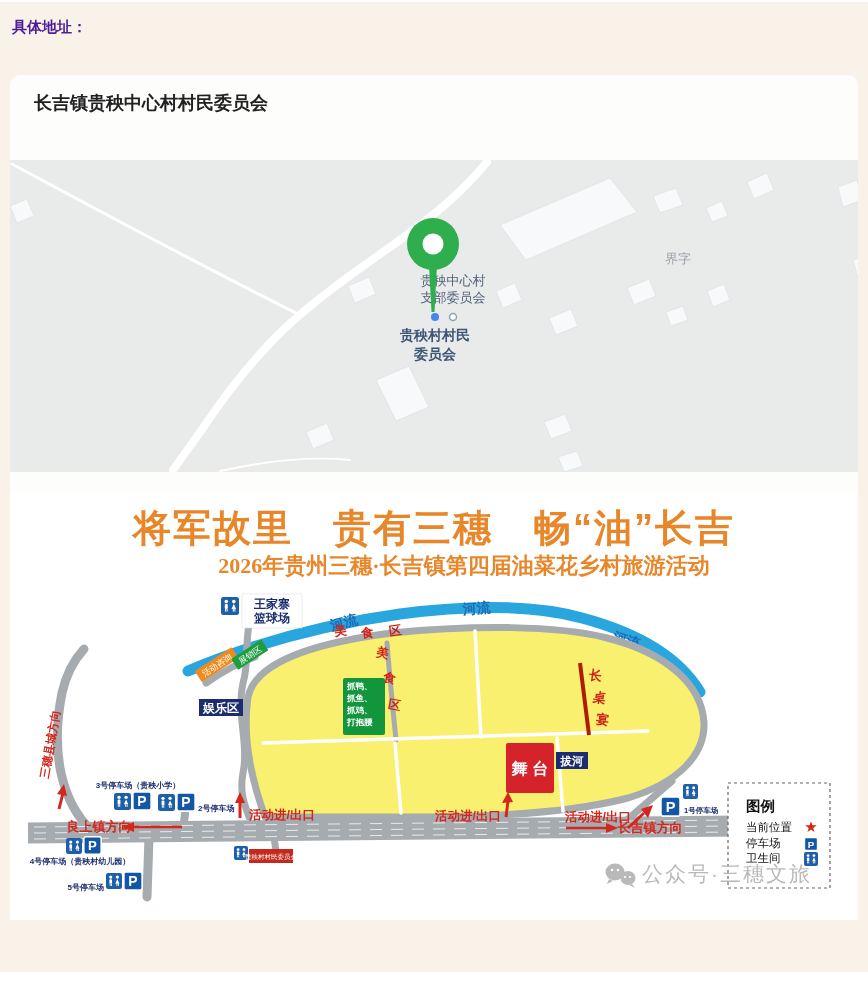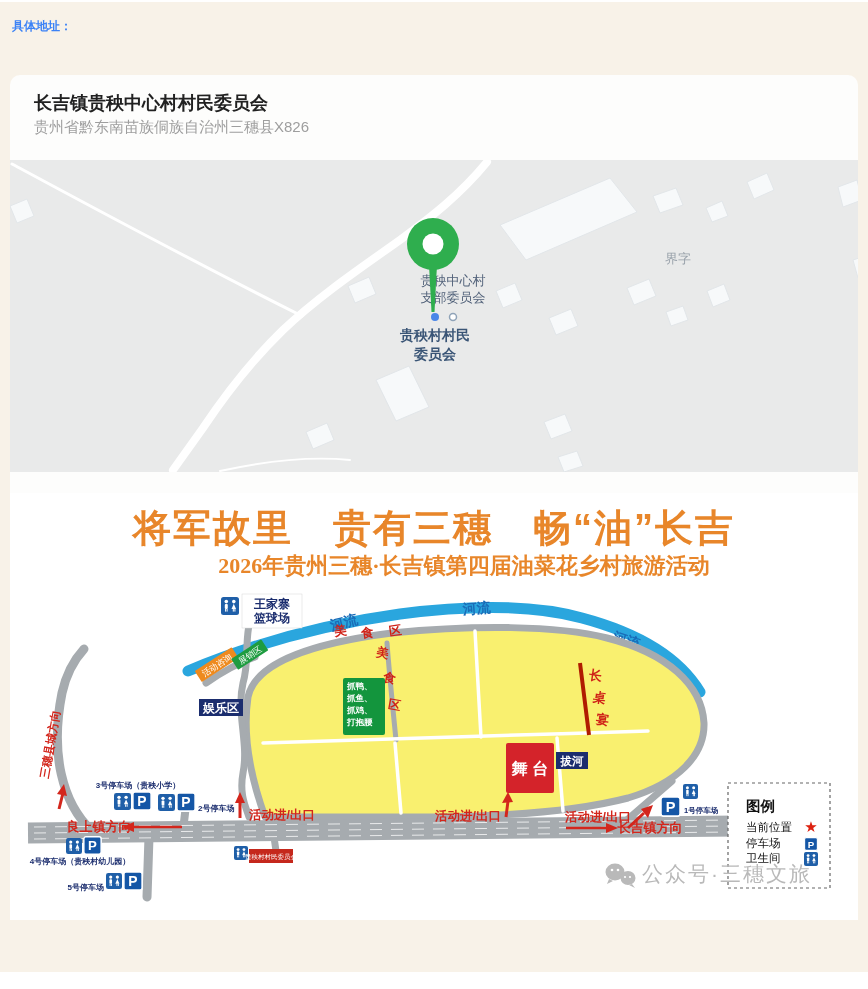--- a/index.html
+++ b/index.html
@@ -1,38 +1,37 @@
 <!DOCTYPE html>
 <html><head>
 <meta charset="utf-8">
 <style>
   html,body{margin:0;padding:0;background:#fff;}
   body{width:868px;height:989px;position:relative;font-family:"Liberation Sans",sans-serif;overflow:hidden;}
   .beige-bg{position:absolute;left:0;top:2px;width:868px;height:970px;background:#f8f2e8;}
-  .section-label{position:absolute;left:12px;top:18px;font-size:12px;font-weight:bold;color:#3b82f6;}
+  .section-label{position:absolute;left:12px;top:18px;font-size:15px;font-weight:bold;color:#4c1d95;}
   .card{position:absolute;left:10px;top:75px;width:848px;height:532px;background:#fdfdfc;border-radius:10px;overflow:hidden;}
   .card-title{position:absolute;left:24px;top:16px;font-size:18px;font-weight:bold;color:#212121;}
   .card-address{position:absolute;left:24px;top:43px;font-size:15px;color:#9e9e9e;}
   .map-canvas{position:absolute;left:0;top:85px;width:848px;height:312px;text-align:center;}
   .poster{position:absolute;left:10px;top:493px;width:848px;height:427px;background:#ffffff;border-radius:0;overflow:hidden;}
   .poster-title{position:absolute;left:0;top:10px;width:848px;text-align:center;font-size:38px;font-weight:bold;color:#e8862a;letter-spacing:2px;}
   .poster-subtitle{position:absolute;left:0;top:58px;width:848px;text-align:center;font-size:22px;font-weight:bold;color:#e8862a;font-family:"Liberation Serif",serif;padding-left:30px;}
   .poster-map{position:absolute;left:0;top:92px;width:848px;height:335px;}
   svg text{user-select:none;}
 </style>
 </head>
 <body>
 
 <div class="beige-bg"></div>
 
 <div class="section-label">具体地址：</div>
 
 <div class="card">
   <div class="card-title">长吉镇贵秧中心村村民委员会</div>
-  <div class="card-address">贵州省黔东南苗族侗族自治州三穗县X826</div>
   <div class="map-canvas">
     <svg width="848" height="312" viewBox="0 0 848 312" xmlns="http://www.w3.org/2000/svg">
       <rect x="0" y="0" width="848" height="312" fill="#e9eaea"></rect>
       <g fill="#f7f9fa" stroke="#e2e6e9" stroke-width="1">
         <polygon points="490,65 600,18 627,52 516,100"></polygon>
         <polygon points="643,36 666,28 673,45 650,53"></polygon>
         <polygon points="696,48 712,41 718,56 702,62"></polygon>
         <polygon points="737,22 757,13 764,30 744,39"></polygon>
         <polygon points="828,27 847,20 852,40 833,47"></polygon>
         <polygon points="843,100 861,94 866,112 848,118"></polygon>

